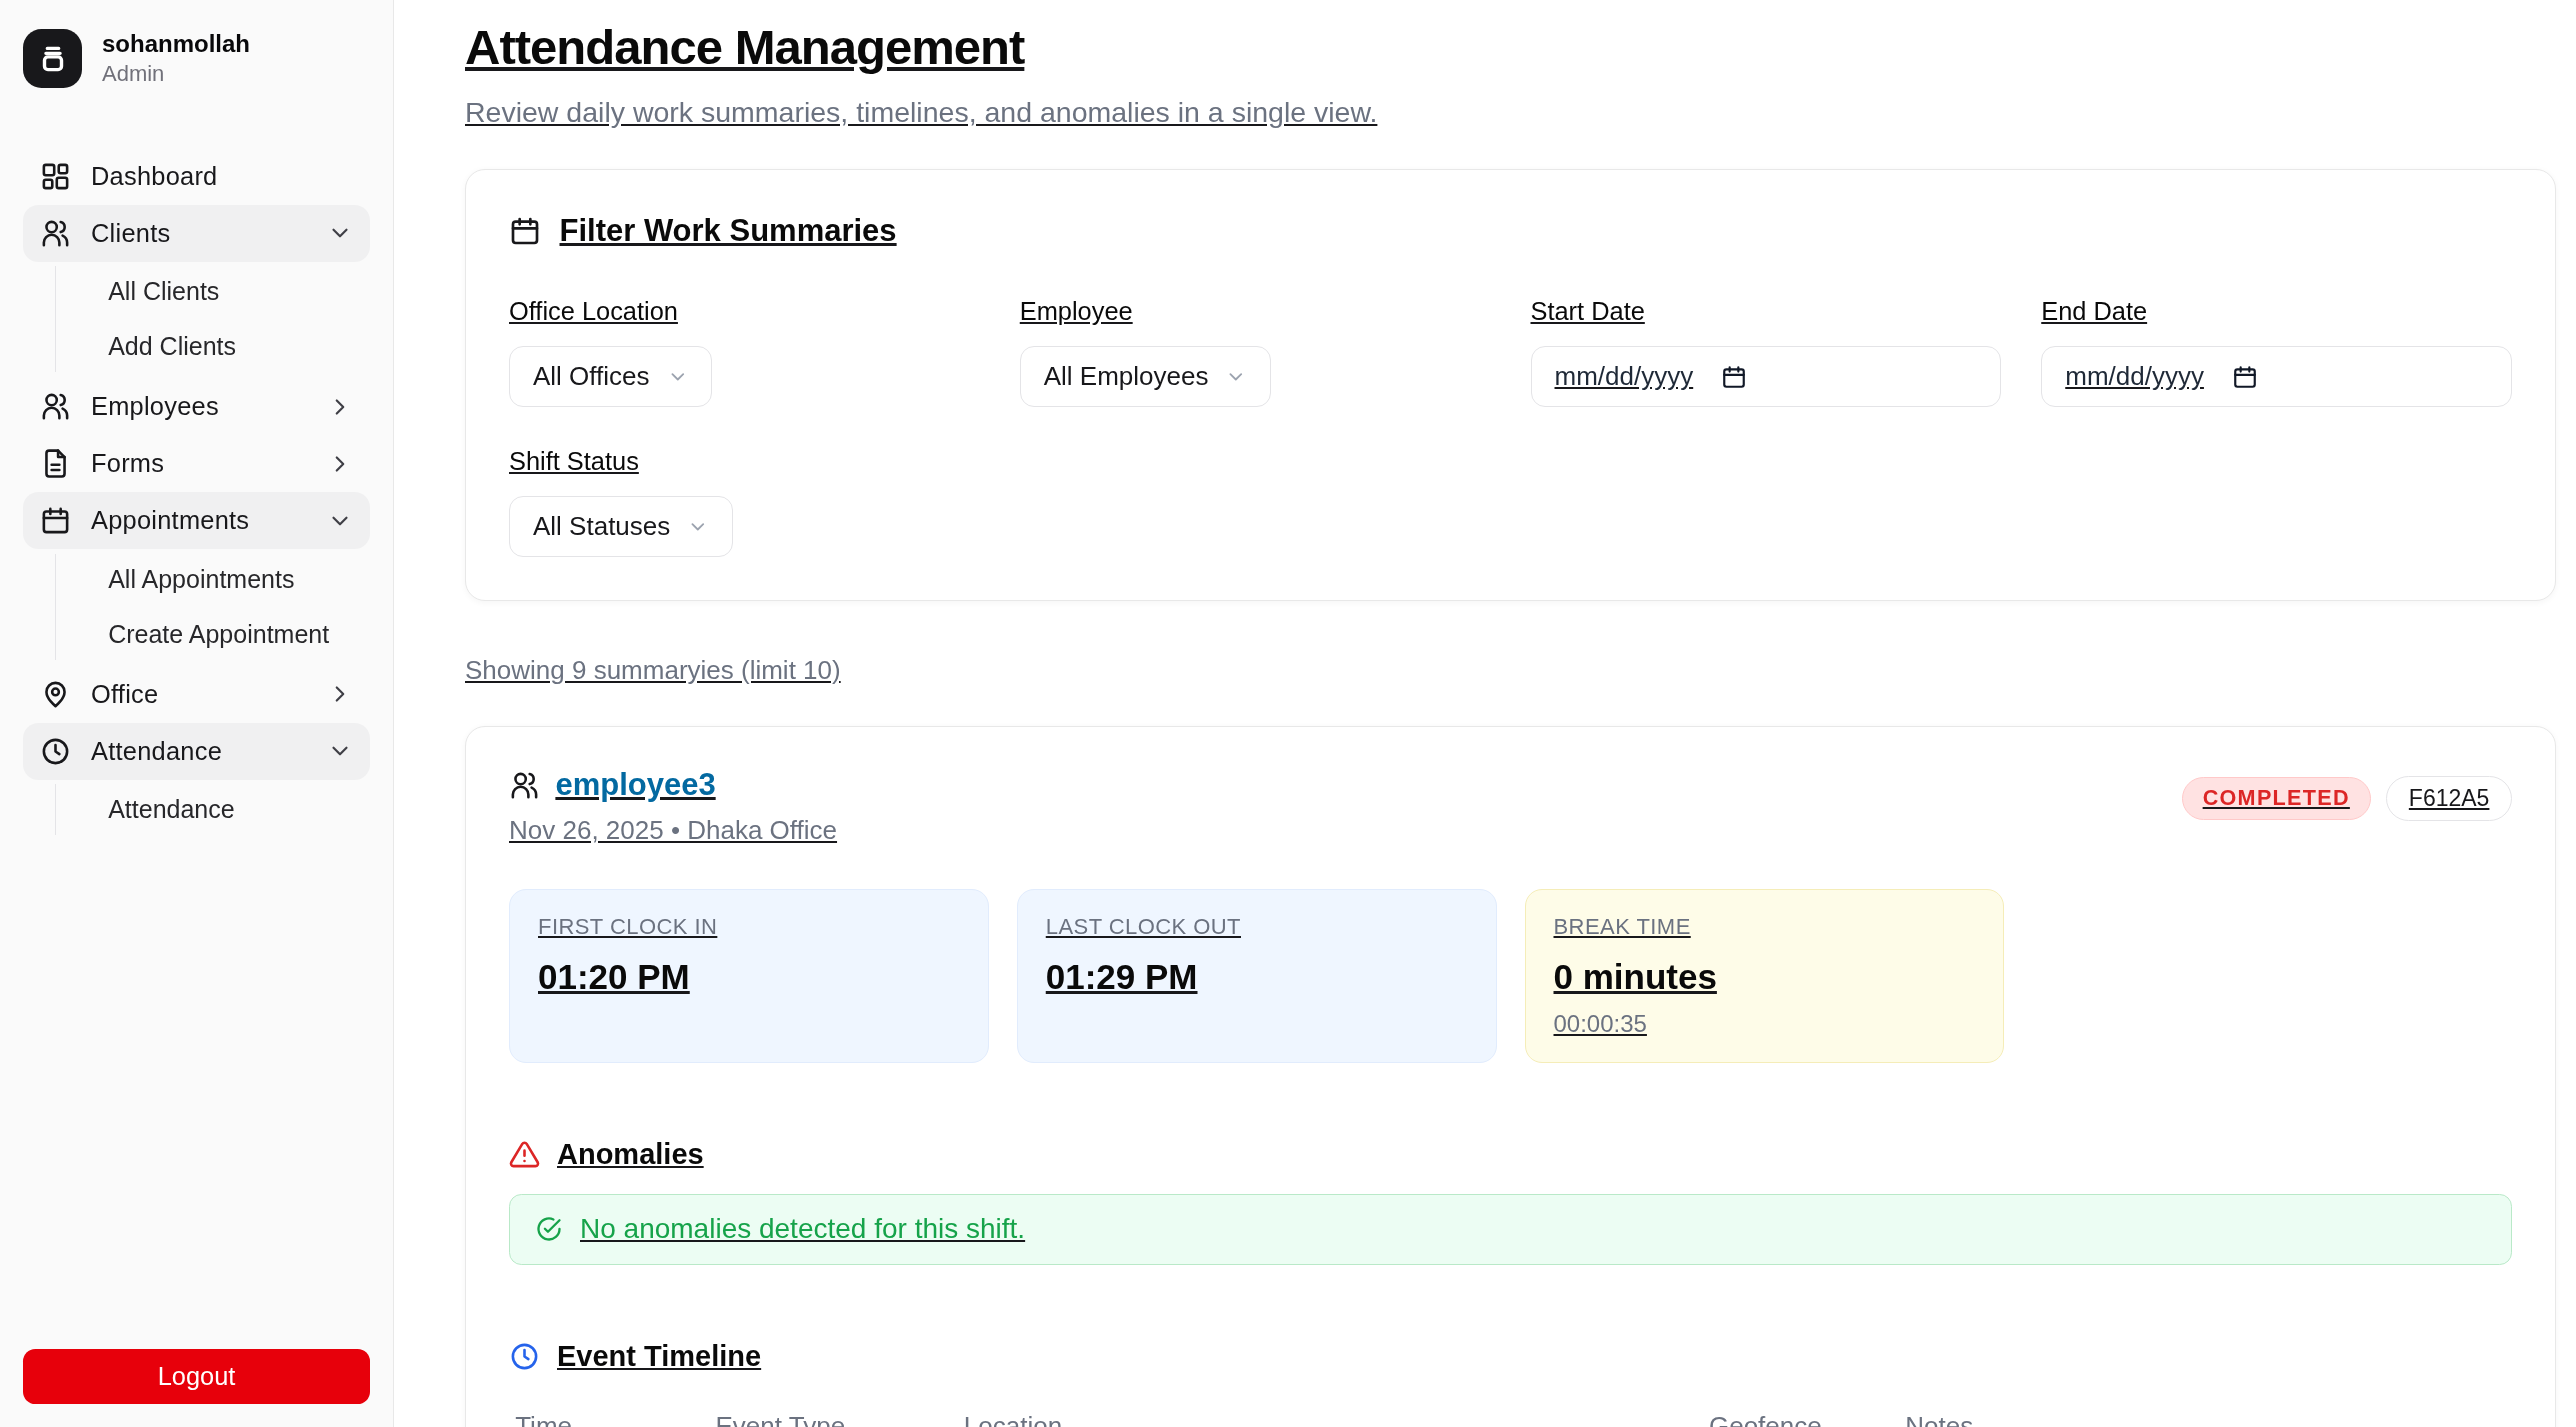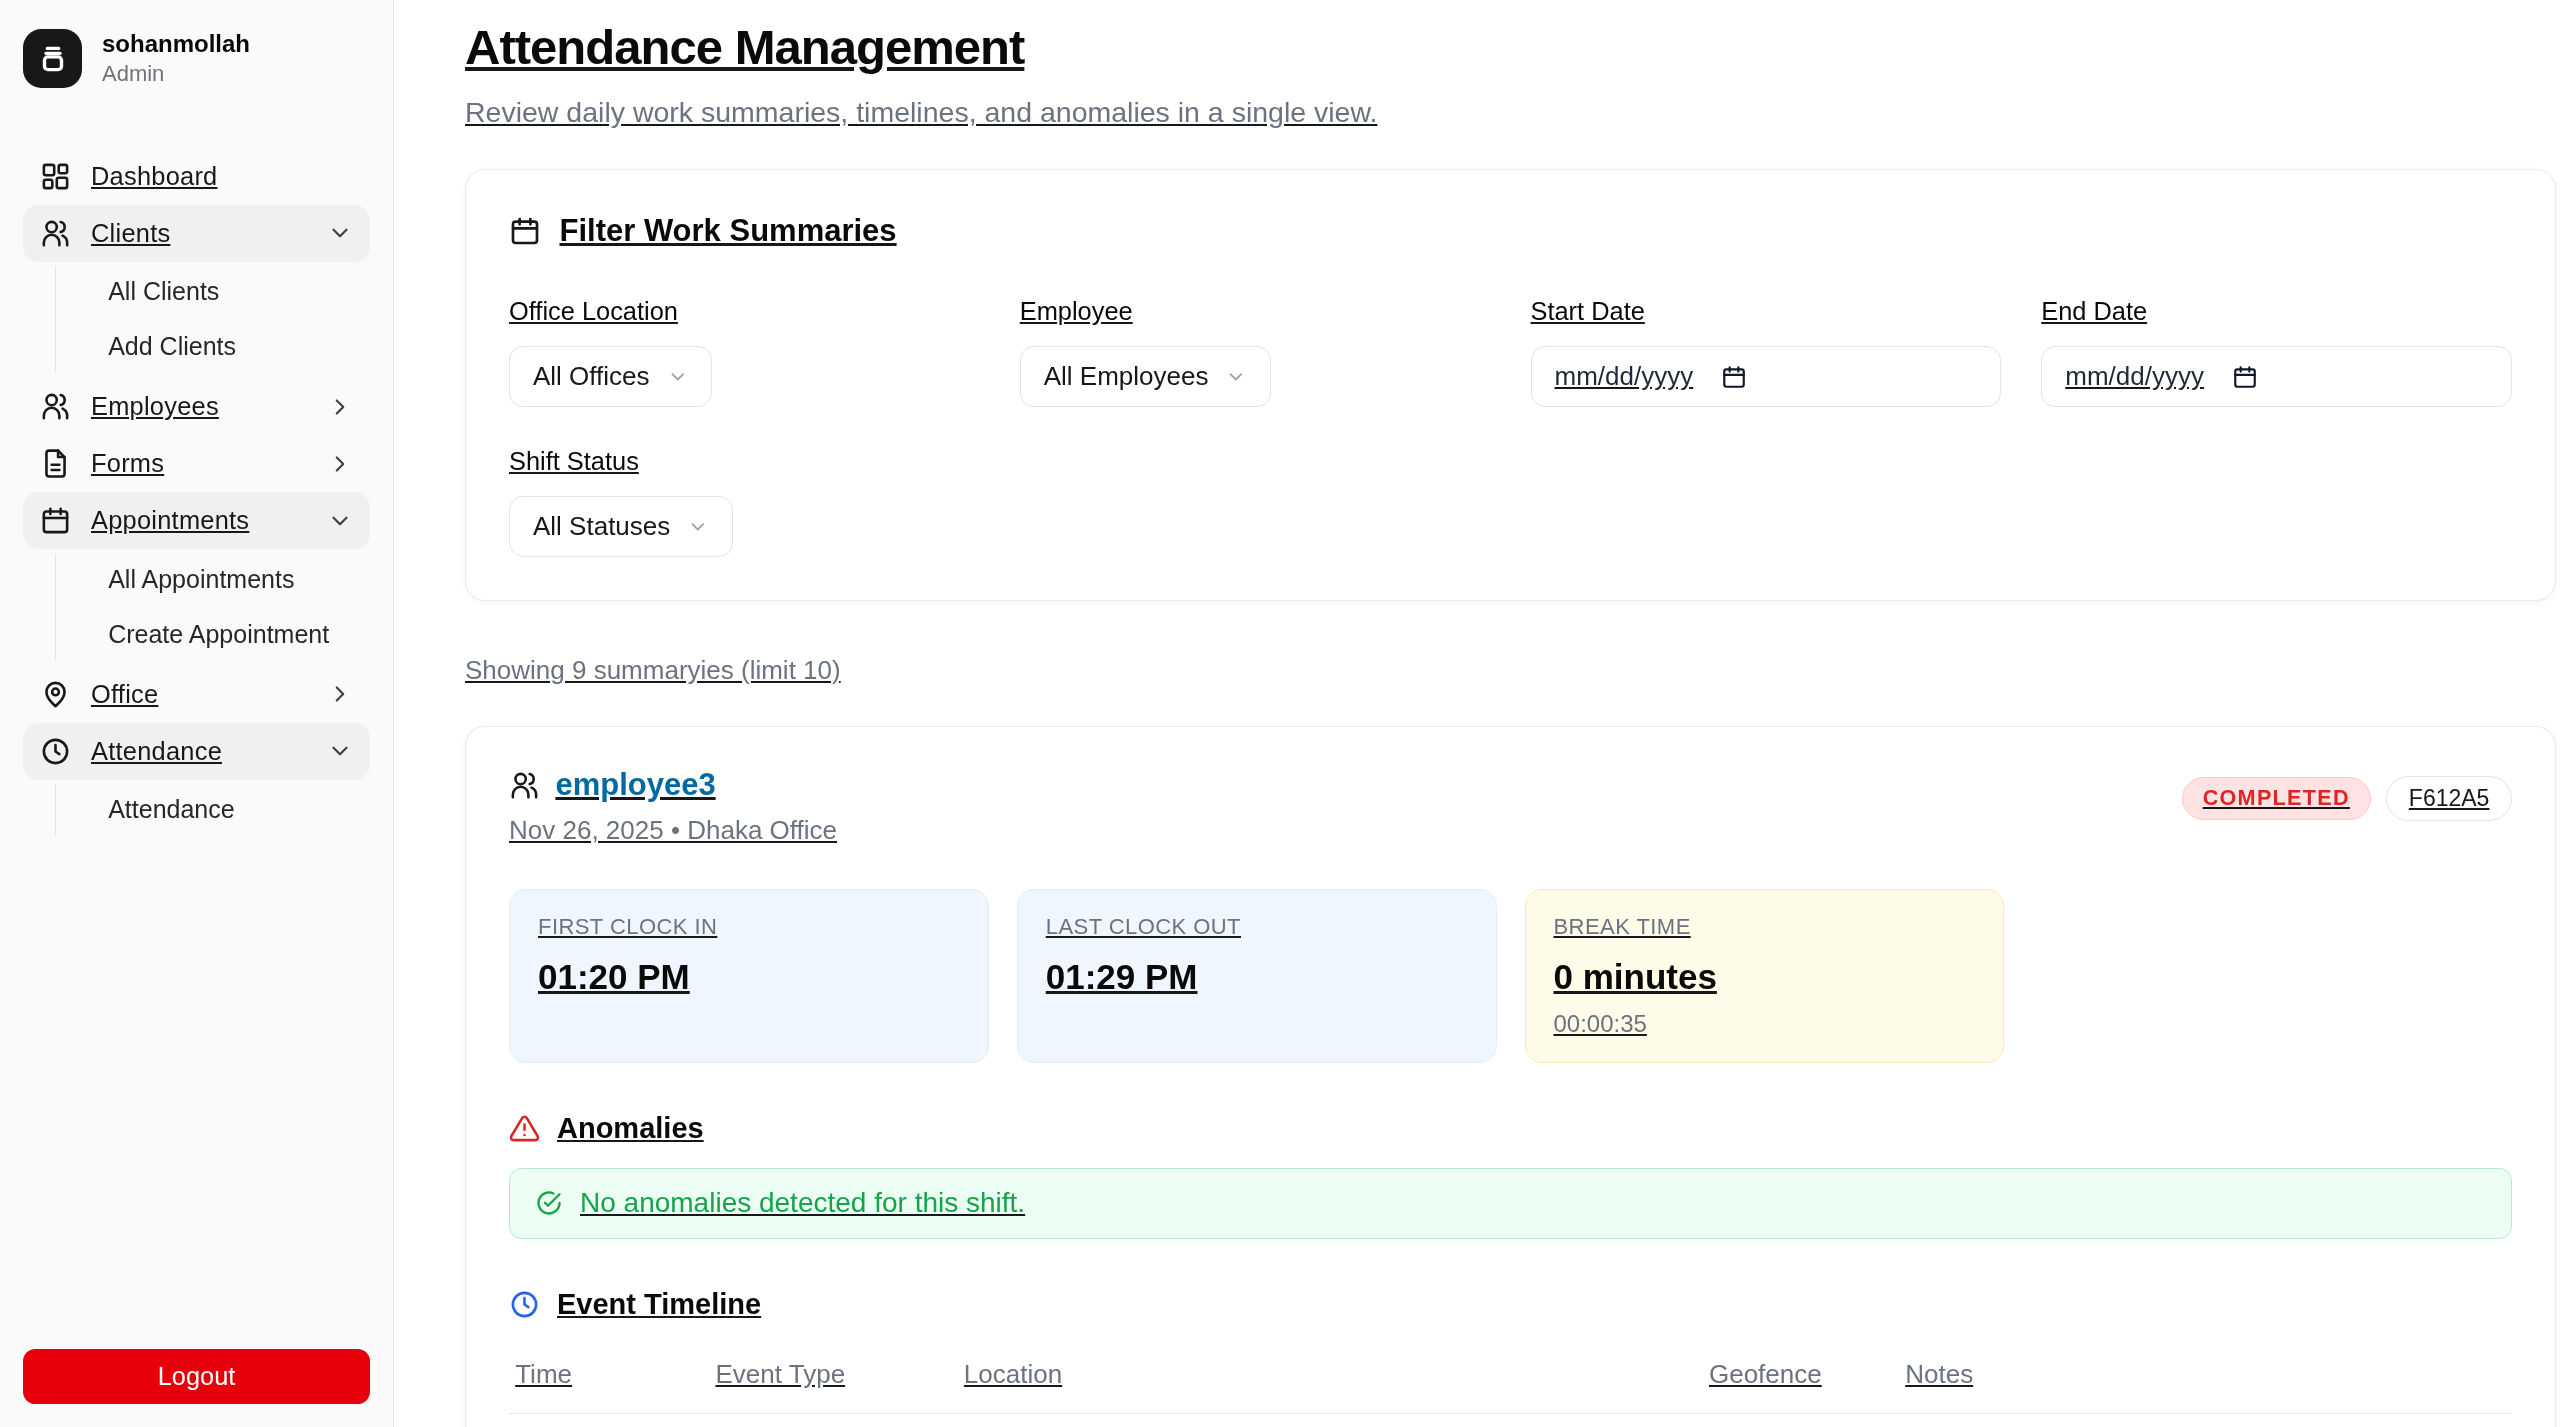--- a/index.html
+++ b/index.html
@@ -24,21 +24,21 @@
     display:flex; align-items:center; justify-content:center; flex:none;
   }
   .avatar svg { width:34px; height:34px; color:#ffffff; }
   .user-name { font-size:24px; font-weight:bold; color:#09090b; line-height:1.2; }
   .user-role { font-size:22px; color:#71717a; line-height:1.25; margin-top:1.5px; }
 
   .nav { margin-top:52px; display:flex; flex-direction:column; }
   .nav-item {
     display:flex; align-items:center; gap:20px;
     padding:13px 17px; border-radius:15.4px; cursor:pointer;
-    font-size:25.4px; color:#18181b;text-decoration:underline;
+    font-size:25.4px; color:#18181b;
   }
   .nav-item.active { background:#f0f0f1; }
   .nav-icon { display:flex; flex:none; }
   .nav-icon svg { width:31px; height:31px; color:#18181b; }
   .nav-label { flex:1; letter-spacing:0.01em; }
   .nav-chevron { display:flex; flex:none; }
   .nav-chevron svg { width:26px; height:26px; color:#3f3f46; }
   .nav-sub {
     margin:4.6px 0 6.2px 32px; padding-left:43px;
     border-left:1.5px solid #e4e4e7;
@@ -115,21 +115,21 @@
   .stat {
     border-radius:17px; padding:24px 28px; min-height:146px; border:1.5px solid transparent;
   }
   .stat.blue   { background:var(--blue-card-bg, #eff6ff);   border-color:#e1ecfd; }
   .stat.purple { background:var(--purple-card-bg, #faf5ff); border-color:#f3eafc; }
   .stat.yellow { background:var(--yellow-card-bg, #fefce8); border-color:#f5edb8; }
   .stat-label { font-size:22px; color:#6b7280; letter-spacing:0.02em; }
   .stat-value { font-size:35px; font-weight:bold; color:#0a0a0a; margin-top:17px; }
   .stat-sub { font-size:24px; color:#6b7280; margin-top:12.3px; font-weight:500; }
 
-  .section-head { display:flex; align-items:center; gap:17px; margin-top:49px; }
+  .section-head { display:flex; align-items:center; gap:17px; margin-top:75px; }
   .section-head svg { width:31px; height:31px; }
   .section-title { font-size:29px; font-weight:bold; color:#0a0a0a; }
   .icon-red { color:var(--anomaly-red, #dc2626); }
   .icon-blue { color:var(--timeline-blue, #2563eb); }
 
   .anomaly-banner {
     margin-top:23px; display:flex; align-items:center; gap:17px;
     background:var(--green-bg, #ecfdf3);
     border:1.5px solid var(--green-border, #b9e9c8);
     border-radius:12.3px; padding:18.5px 25px;

